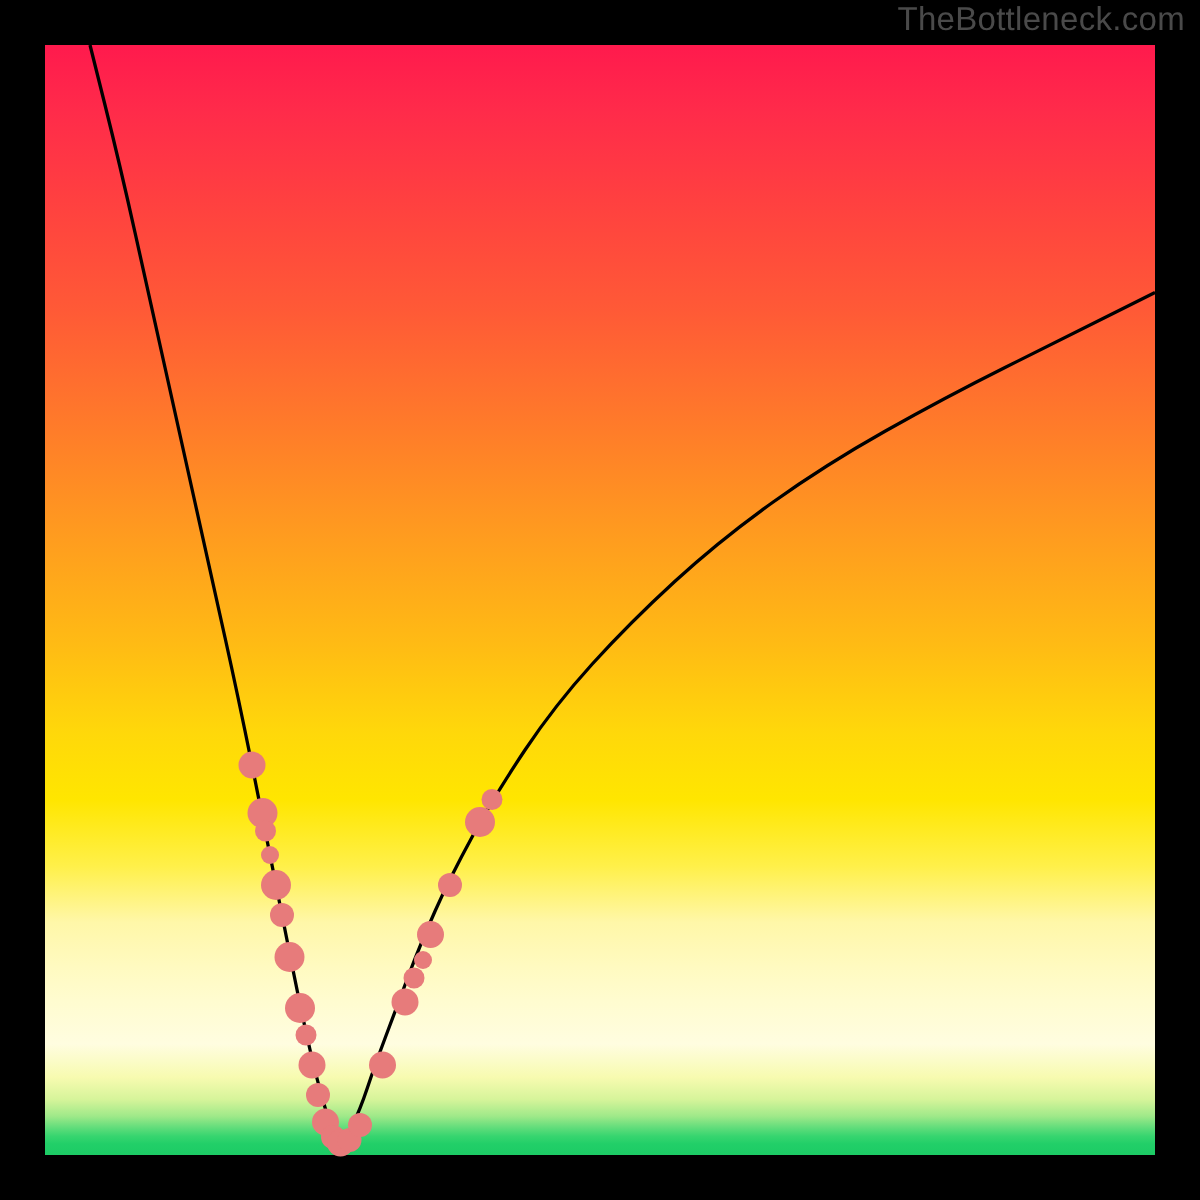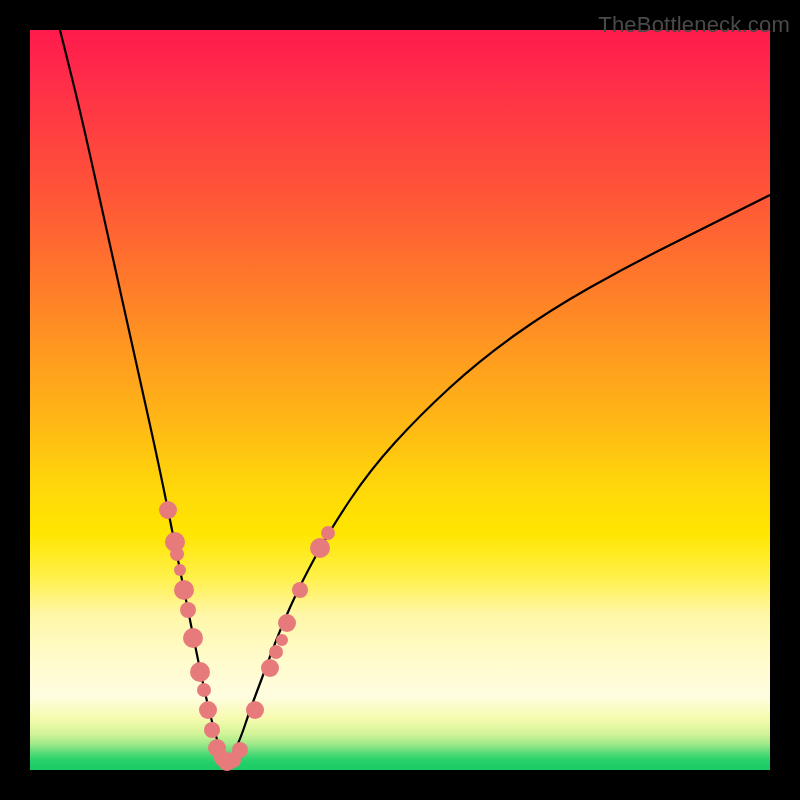--- a/index.html
+++ b/index.html
@@ -46,21 +46,21 @@
       #d6f49a 95%,
       #9fe989 96.5%,
       #5ddc7a 97.6%,
       #37d56f 98.3%,
       #22cf68 99%,
       #1ccb65 100%
     );
   }
   .attribution {
     position: absolute;
-    top: 12px;
+    top: 0;
     right: 10px;
     color: #4a4a4a;
     font-size: 22px;
     font-weight: 400;
     letter-spacing: 0.2px;
   }
   svg.curve {
     position: absolute;
     left: 30px;
     top: 30px;

